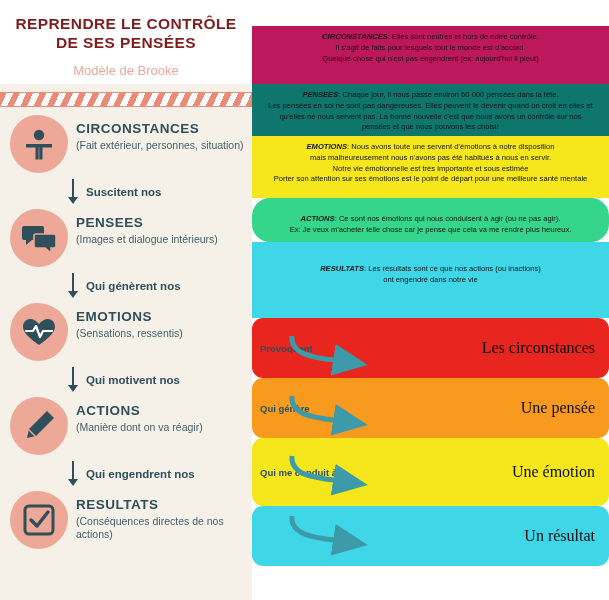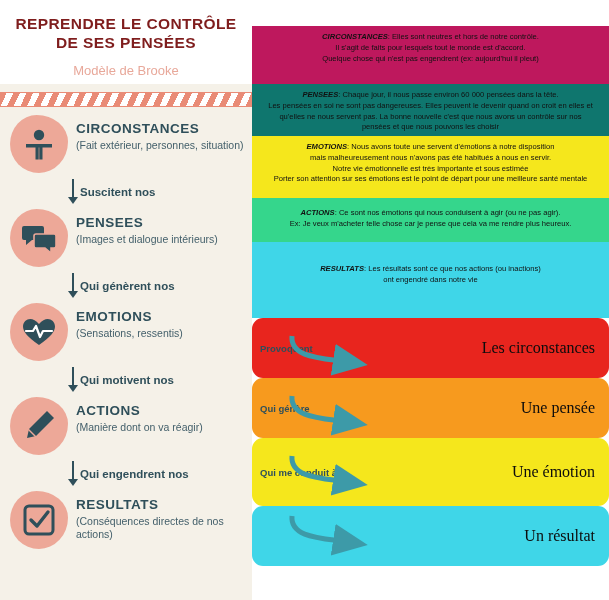--- a/index.html
+++ b/index.html
@@ -119,20 +119,21 @@
     top: 20px;
     width: 0; height: 0;
     border-left: 5px solid transparent;
     border-right: 5px solid transparent;
     border-top: 7px solid #2f4f5a;
   }
   .connector-label {
     font-weight: bold;
     font-size: 11.5px;
     color: #2f4f5a;
+    margin-left: 6px;
   }
 
   
   .right {
     width: 357px;
     height: 600px;
     position: relative;
     background: #fff;
   }
   .info-block {
@@ -301,21 +302,21 @@
       <div>pensées et que nous pouvons les choisir</div>
     </div>
 
     <div class="info-block" style="height:62px;background:#f5e71c;">
       <div><b class="ital">EMOTIONS</b><span>: Nous avons toute une servent d'émotions à notre disposition</span></div>
       <div>mais malheureusement nous n'avons pas été habitués à nous en servir.</div>
       <div>Notre vie émotionnelle est très importante et sous estimée</div>
       <div>Porter son attention sur ses émotions est le point de départ pour une meilleure santé mentale</div>
     </div>
 
-    <div class="info-block" style="height:44px;background:#35d68c;padding-top:10px;">
+    <div class="info-block" style="height:44px;background:#35d68c;padding-top:16px;border-radius:18px;">
       <div><b class="ital">ACTIONS</b><span>: Ce sont nos émotions qui nous conduisent à agir (ou ne pas agir).</span></div>
       <div>Ex: Je veux m'acheter telle chose car je pense que cela va me rendre plus heureux.</div>
     </div>
 
     <div class="info-block" style="height:76px;background:#3fd6e8;padding-top:22px;">
       <div><b class="ital">RESULTATS</b><span>: Les résultats sont ce que nos actions (ou inactions)</span></div>
       <div>ont engendré dans notre vie</div>
     </div>
 
     <div class="result-row" style="height:60px;background:#e8251e;">

